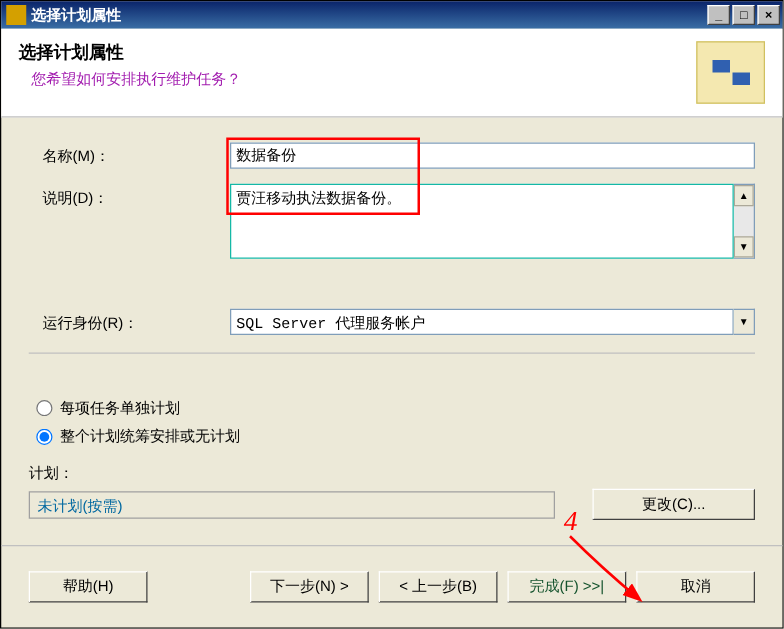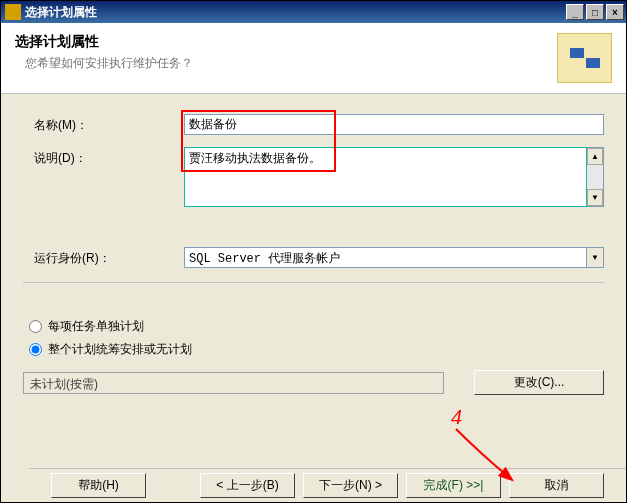--- a/index.html
+++ b/index.html
@@ -5,21 +5,21 @@
 * { box-sizing: border-box; margin: 0; padding: 0; }
 body { font-family: "Microsoft YaHei", SimSun, sans-serif; font-size: 12px; background: #fff; }
 .window { width: 627px; height: 503px; background: #ece9d8; border: 1px solid #000; display: flex; flex-direction: column; }
 .titlebar { background: linear-gradient(#0a246a, #3a6ea5); color: #fff; display: flex; align-items: center; padding: 2px 2px 2px 4px; height: 22px; }
 .titlebar-icon { width: 16px; height: 16px; background: #d4a000; margin-right: 4px; display: inline-block; }
 .titlebar-title { flex: 1; font-weight: bold; }
 .titlebar-btn { width: 18px; height: 16px; background: #c0c0c0; border: 1px solid #fff; border-right-color: #404040; border-bottom-color: #404040; margin-left: 2px; display: flex; align-items: center; justify-content: center; font-size: 10px; color: #000; font-weight: bold; }
 .header { background: #fff; border-bottom: 1px solid #c0c0c0; padding: 10px 14px; display: flex; align-items: flex-start; gap: 16px; }
 .header-text { flex: 1; }
 .header-title { font-size: 14px; font-weight: bold; margin-bottom: 4px; }
-.header-sub { font-size: 12px; color: #737373; padding-left: 10px; }
+.header-sub { font-size: 12px; color: #a21caf; padding-left: 10px; }
 .header-graphic { width: 55px; height: 50px; background: #f4e8b0; border: 1px solid #d0c060; position: relative; margin-left: 10px; }
 .header-graphic::before, .header-graphic::after { content: ""; position: absolute; width: 14px; height: 10px; background: #3060b0; }
 .header-graphic::before { top: 14px; left: 12px; }
 .header-graphic::after { top: 24px; left: 28px; }
 .content { flex: 1; padding: 20px 22px 8px 22px; position: relative; }
 .form-row { display: flex; align-items: flex-start; margin-bottom: 12px; margin-left: 11px; }
 .form-label { width: 150px; padding-top: 3px; }
 .form-input { flex: 1; border: 1px solid #7f9db9; background: #fff; padding: 0 4px; height: 21px; font-family: inherit; font-size: 12px; }
 .form-textarea { flex: 1; border: 1px solid #14b8a6; background: #fff; padding: 2px 4px; height: 60px; font-family: inherit; font-size: 12px; resize: none; position: relative; }
 .textarea-wrap { flex: 1; display: flex; }
@@ -29,26 +29,26 @@
 .red-box-1 { top: 16px; left: 180px; width: 155px; height: 62px; }
 .select-wrap { flex: 1; display: flex; }
 .form-select { flex: 1; border: 1px solid #7f9db9; background: #fff; padding: 2px 4px; height: 21px; font-family: Liberation Mono, monospace; font-size: 12px; }
 .dd-btn { width: 17px; height: 21px; background: #ece9d8; border: 1px solid #7f9db9; border-left: none; display: flex; align-items: center; justify-content: center; font-size: 8px; }
 .radio-group { margin: 35px 0 12px 6px; }
 .radio-item { display: flex; align-items: center; margin-bottom: 6px; }
 .radio-item input { margin-right: 6px; }
 .plan-section { margin-top: 6px; }
 .plan-label { margin-bottom: 4px; }
 .plan-row { display: flex; align-items: center; gap: 30px; }
-.plan-display { flex: 1; border: 1px solid #a0a0a0; background: #ece9d8; padding: 3px 6px; height: 22px; color: #404040; max-width: 430px; }
+.plan-display { flex: 1; border: 1px solid #a0a0a0; background: #ece9d8; padding: 3px 6px; height: 22px; color: #0369a1; max-width: 430px; }
 .btn { background: #ece9d8; border: 1px solid #404040; border-top-color: #fff; border-left-color: #fff; padding: 3px 0; min-width: 100px; text-align: center; font-family: inherit; font-size: 12px; white-space: nowrap; }
 .btn-disabled { color: #14532d; }
 .annotation-4 { position: absolute; color: #ff0000; font-size: 22px; font-style: italic; font-family: "Times New Roman", serif; top: 310px; left: 450px; }
 .arrow-svg { position: absolute; top: 330px; left: 440px; pointer-events: none; }
-.footer { border-top: 1px solid #c0c0c0; padding: 4px 22px; display: flex; align-items: center; gap: 8px; margin-left: 28px; }
+.footer { border-top: 1px solid #c0c0c0; padding: 20px 22px; display: flex; align-items: center; gap: 8px; }
 .footer-spacer { flex: 1; }
 .footer .btn { min-width: 95px; }
 .divider { height: 1px; background: #c0c0c0; margin: 14px 0; }
 </style>
 </head>
 <body>
 
 <div class="window">
 
   <div class="titlebar">
@@ -104,20 +104,21 @@
         <input type="radio" name="sched" style="">
         <span>每项任务单独计划</span>
       </label>
       <label class="radio-item">
         <input type="radio" name="sched" checked="" style="">
         <span>整个计划统筹安排或无计划</span>
       </label>
     </div>
 
     <div class="plan-section">
+      <div class="plan-label">计划：</div>
       <div class="plan-row">
         <div class="plan-display">未计划(按需)</div>
         <button class="btn" style="min-width:130px">更改(C)...</button>
       </div>
     </div>
 
     <div class="annotation-4">4</div>
     <svg class="arrow-svg" width="90" height="70">
       <defs>
         <marker id="ah" markerWidth="10" markerHeight="10" refX="6" refY="3" orient="auto">
@@ -125,19 +126,19 @@
         </marker>
       </defs>
       <path d="M15,5 Q40,30 70,55" stroke="#ff0000" stroke-width="2" fill="none" marker-end="url(#ah)"></path>
     </svg>
 
   </div>
 
   <div class="footer">
     <button class="btn">帮助(H)</button>
     <div class="footer-spacer"></div>
+    <button class="btn">下一步(N) &gt;</button>
     <button class="btn">&lt; 上一步(B)</button>
-    <button class="btn">下一步(N) &gt;</button>
     <button class="btn btn-disabled">完成(F) &gt;&gt;|</button>
     <button class="btn">取消</button>
   </div>
 
 </div>
 
 </body></html>

